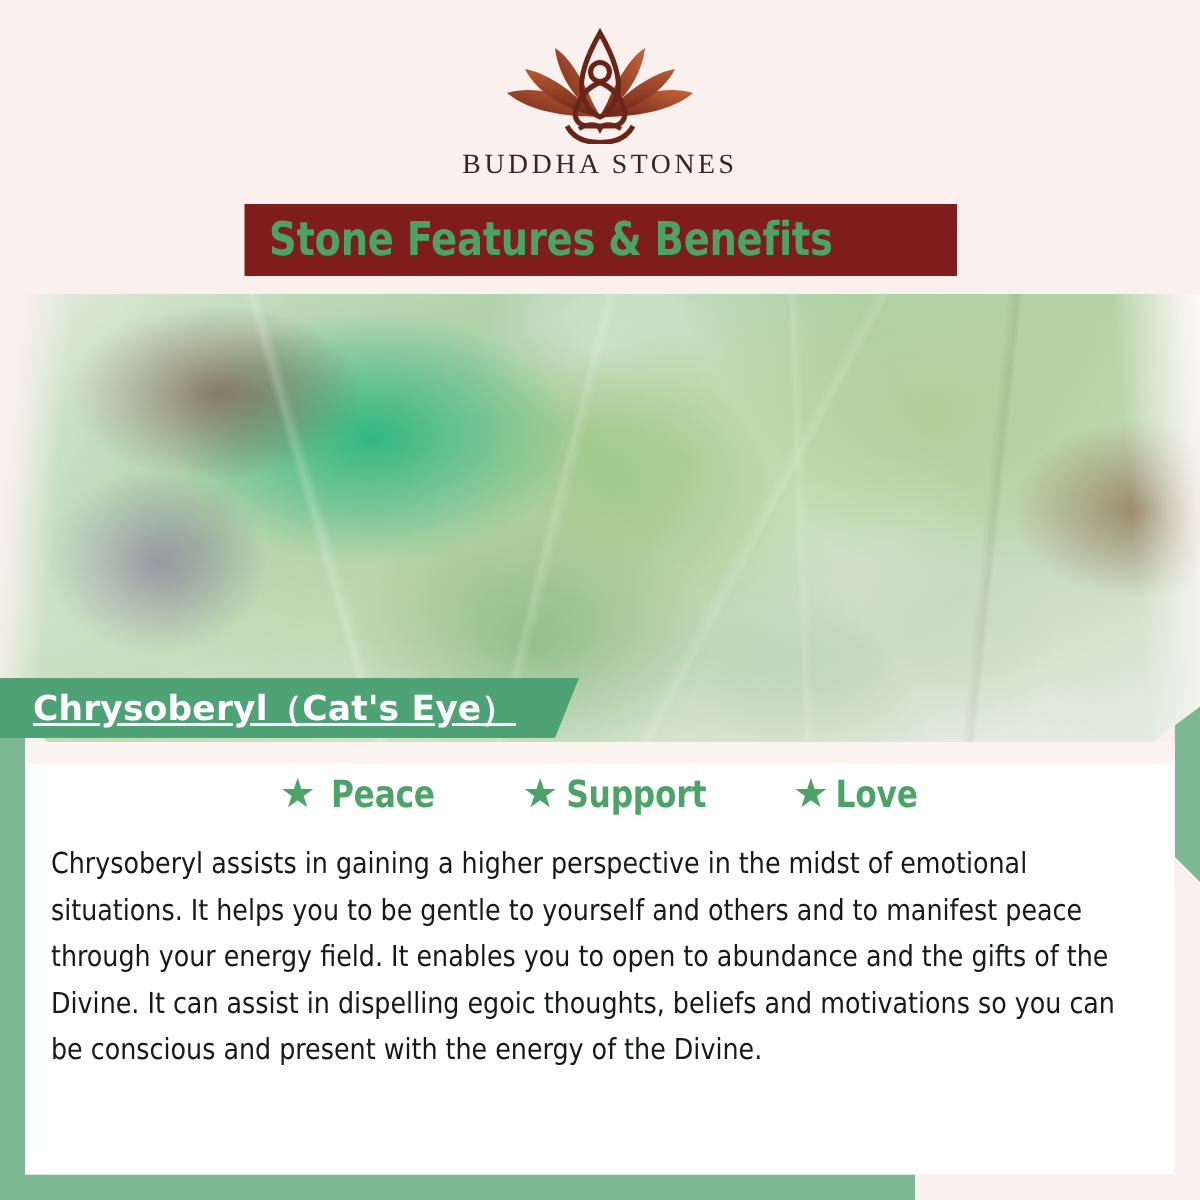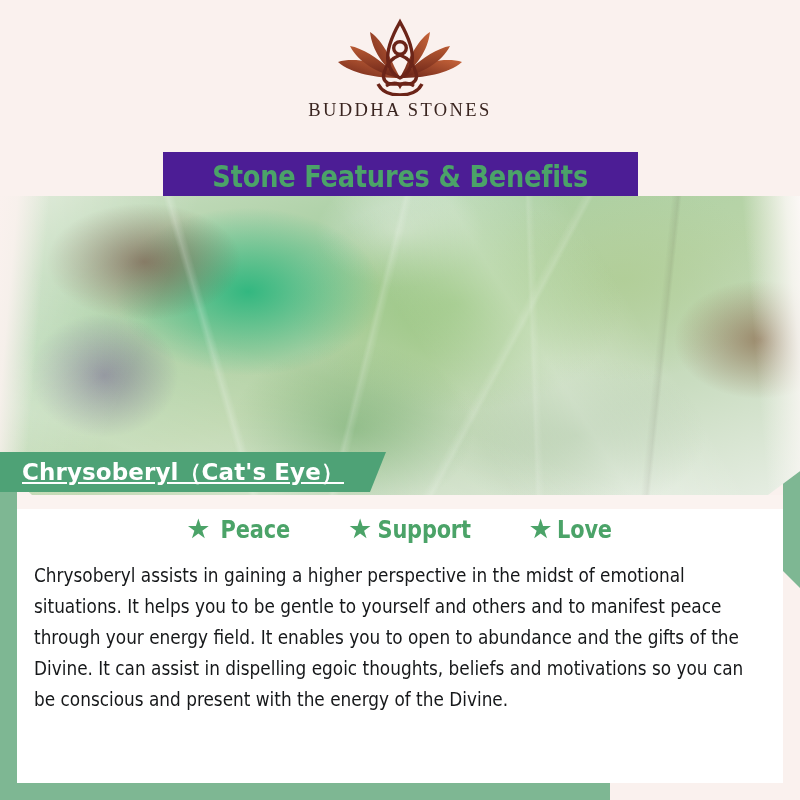--- a/index.html
+++ b/index.html
@@ -89,27 +89,26 @@
     font-size: 18.5px;
     letter-spacing: 2.4px;
     color: #3a2520;
     font-weight: 400;
   }
 
   
   .title-box {
     position: absolute;
     left: 163px;
-    top: 152px;
+    top: 136px;
     width: 475px;
     height: 48px;
-    background: #4c1d95;
-    display: flex;
-    align-items: center;
-    justify-content: center;
+    background: #7f1d1d;
+    display: flex;
+    align-items: center;
   }
   .title-text {
     font-family: "DejaVu Sans Condensed", "Liberation Sans Narrow", "Liberation Sans", sans-serif;
     font-weight: 700;
     font-size: 31px;
     color: #4ba368;
     letter-spacing: -0.2px;
     transform: scaleX(0.92);
     white-space: nowrap;
   }

